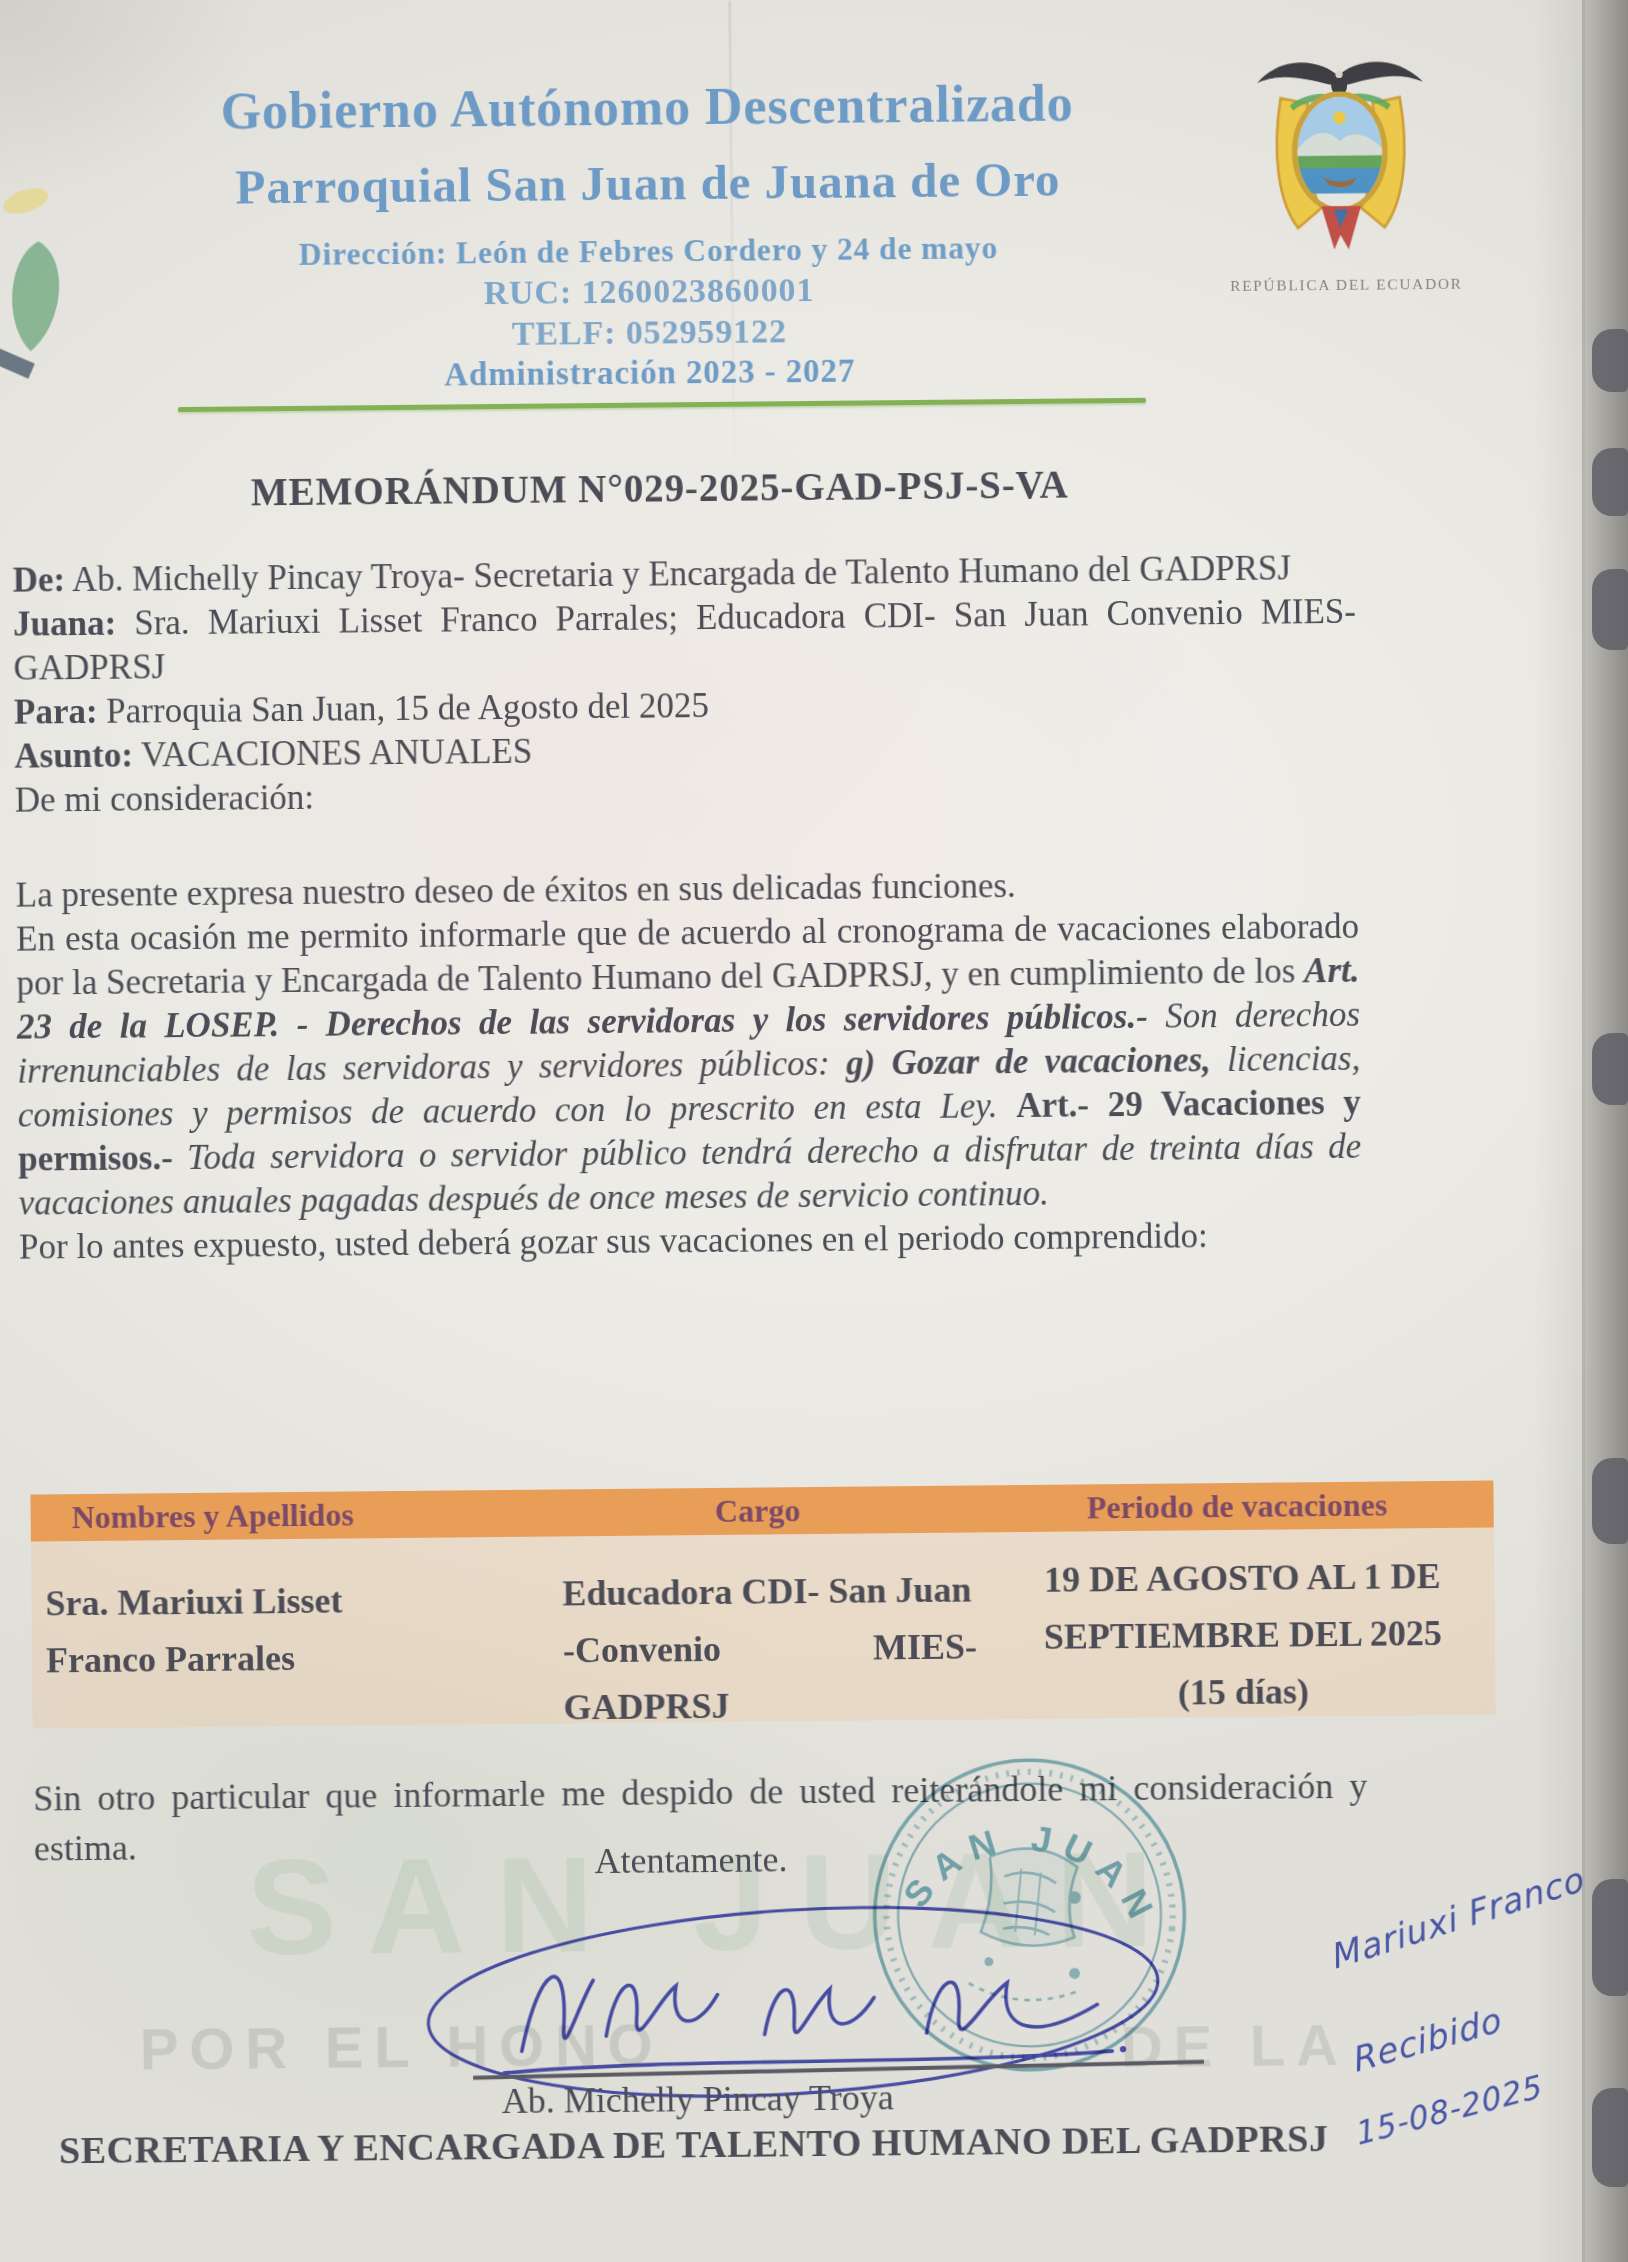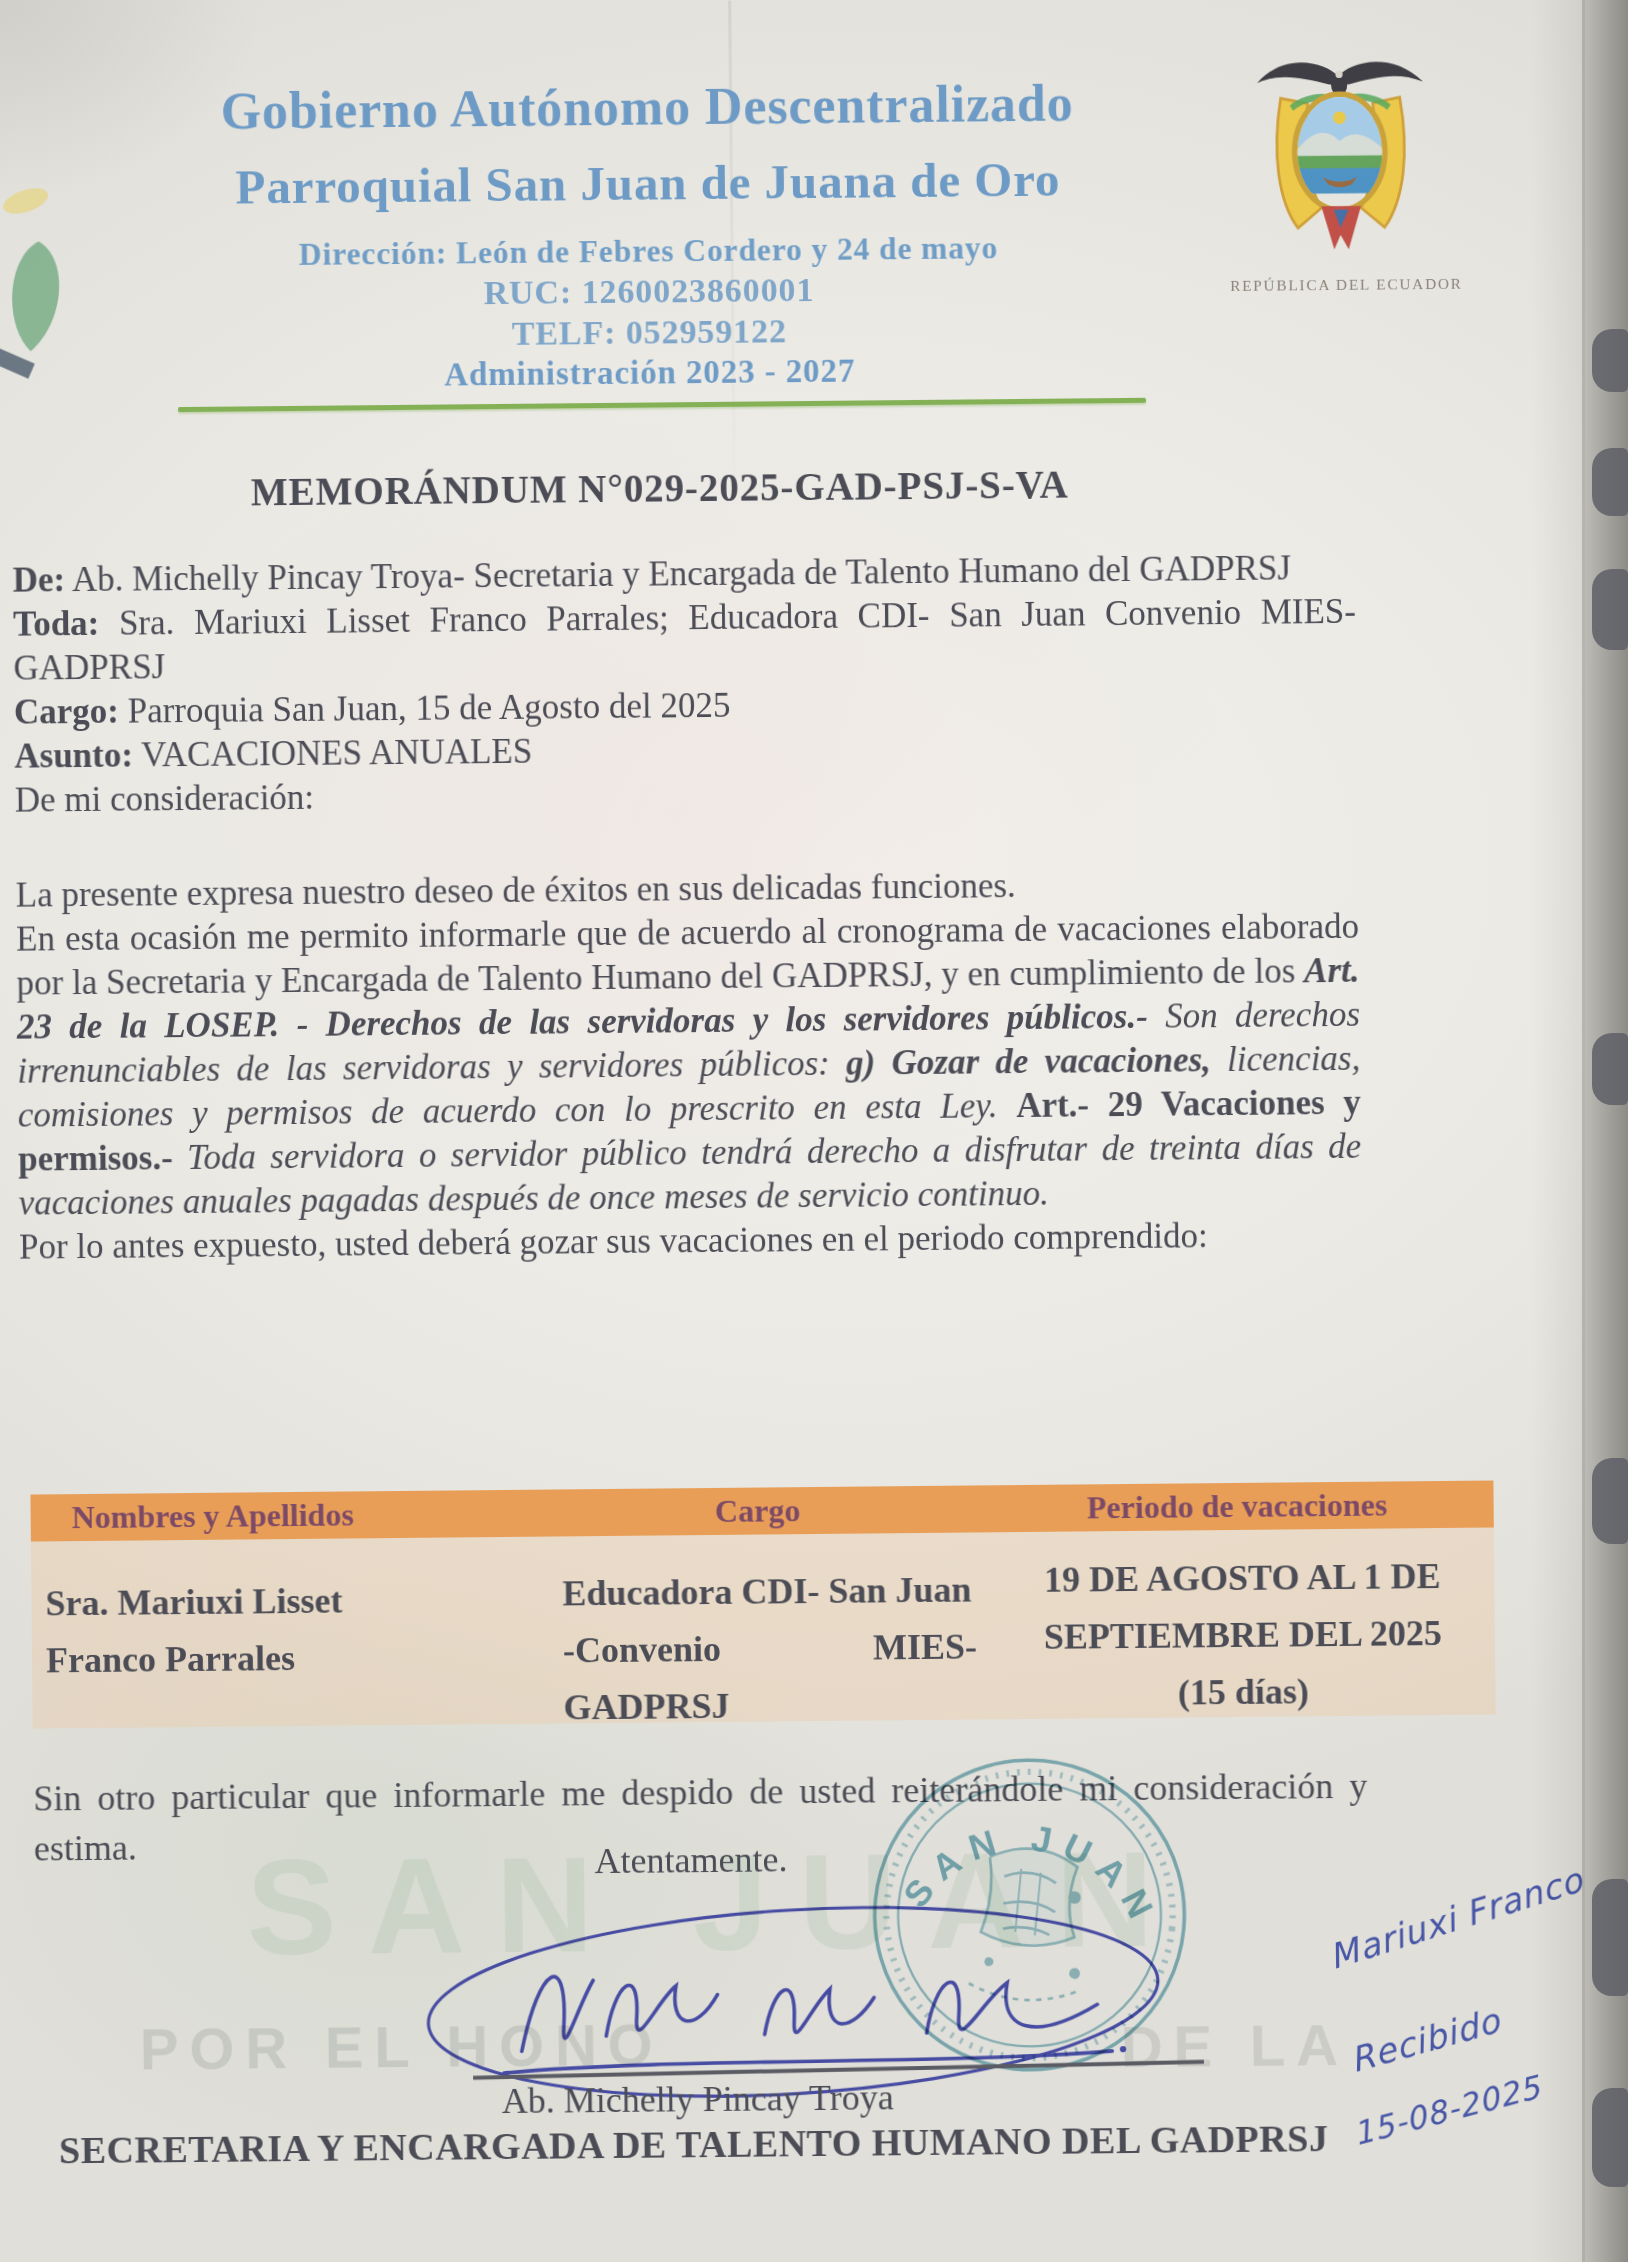--- a/index.html
+++ b/index.html
@@ -129,22 +129,22 @@
       </g>
       <path d="M80,182 L94,230 L101,214 L110,230 L124,182 Z" fill="#c05048"></path>
       <path d="M94,186 L101,206 L110,186Z" fill="#4472a8"></path>
     </svg>
     <div class="crest-caption">REPÚBLICA DEL ECUADOR</div>
 
     <div class="memo-title txt">MEMORÁNDUM N°029-2025-GAD-PSJ-S-VA</div>
 
     <div class="textcol txt">
       <p><span class="bd">De:</span><span> Ab. Michelly Pincay Troya- Secretaria y Encargada de Talento Humano del GADPRSJ</span></p>
-      <p><span class="bd">Toda:</span><span> Sra. Mariuxi Lisset Franco Parrales; Educadora CDI- San Juan Convenio MIES-GADPRSJ</span></p>
-      <p><span class="bd">Cargo:</span><span> Parroquia San Juan, 15 de Agosto del 2025</span></p>
+      <p><span class="bd">Juana:</span><span> Sra. Mariuxi Lisset Franco Parrales; Educadora CDI- San Juan Convenio MIES-GADPRSJ</span></p>
+      <p><span class="bd">Para:</span><span> Parroquia San Juan, 15 de Agosto del 2025</span></p>
       <p><span class="bd">Asunto:</span><span> VACACIONES ANUALES</span></p>
       <p>De mi consideración:</p>
 
       <div class="bodyblock">
         <p>La presente expresa nuestro deseo de éxitos en sus delicadas funciones.</p>
         <p><span>En esta ocasión me permito informarle que de acuerdo al cronograma de vacaciones elaborado por la Secretaria y Encargada de Talento Humano del GADPRSJ, y  en cumplimiento de los </span><span class="bi">Art. 23 de la LOSEP. - Derechos de las servidoras y los servidores públicos.-</span><span class="it"> Son derechos irrenunciables de las servidoras y servidores públicos: </span><span class="bi">g) Gozar de vacaciones,</span><span class="it"> licencias, comisiones y permisos de acuerdo con lo prescrito en esta Ley. </span><span class="bd">Art.- 29 Vacaciones y permisos.-</span><span class="it"> Toda servidora o servidor público tendrá derecho a disfrutar de treinta días de vacaciones anuales pagadas después de once meses de servicio continuo.</span></p>
         <p>Por lo antes expuesto, usted deberá gozar sus vacaciones en el periodo comprendido:</p>
       </div>
     </div>
 

